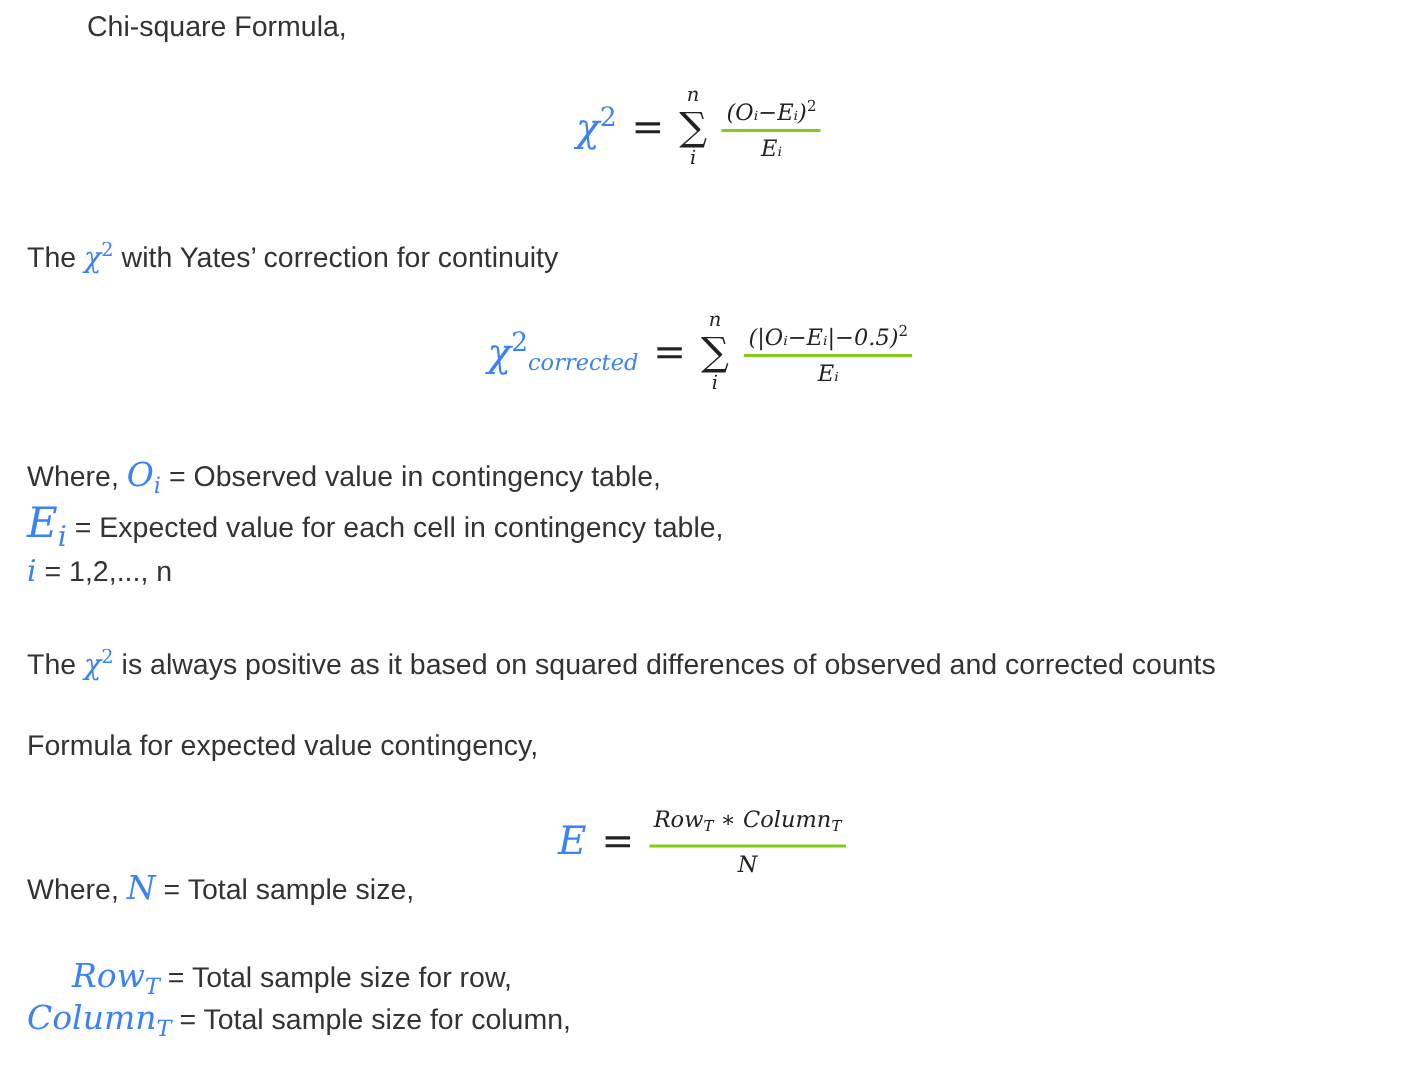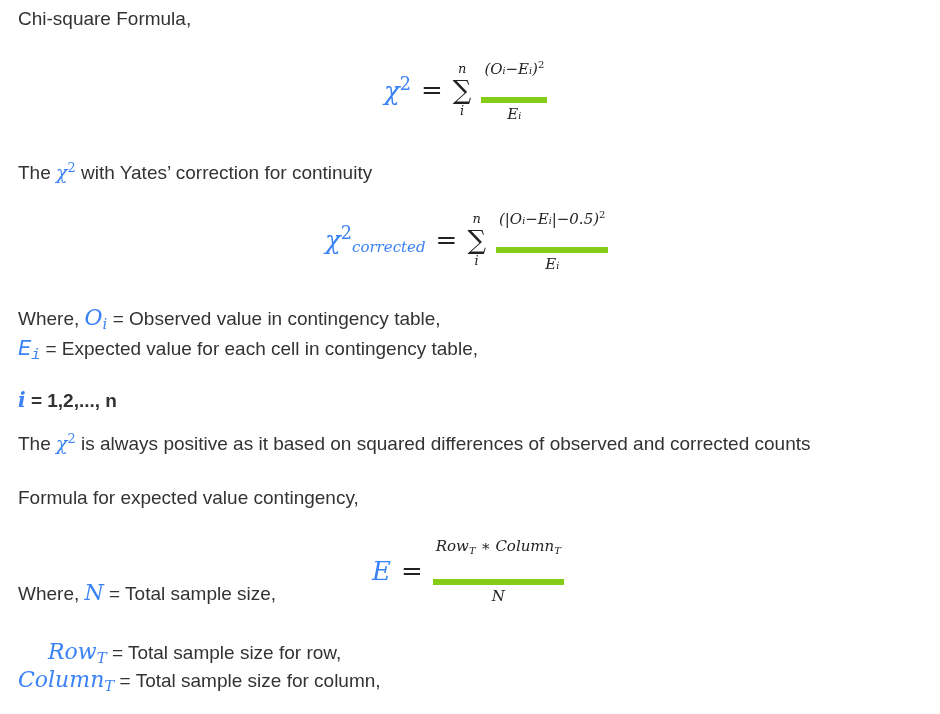--- a/index.html
+++ b/index.html
@@ -13,29 +13,29 @@
   .sup { font-size: 0.68em; vertical-align: 0.55em; font-style: normal; }
   .sub { font-size: 0.68em; vertical-align: -0.3em; }
   .formula { position: absolute; display: flex; align-items: center; color: #222;
     font-family: "DejaVu Serif", "Liberation Serif", serif; }
   .big { font-size: 26px; }
   .eq { font-size: 26px; margin: 0 10px; font-style: normal; }
   .sum { display: inline-flex; flex-direction: column; align-items: center; margin-right: 10px; }
   .sum .lim { font-size: 13px; font-style: italic; line-height: 16px; }
   .sum .sig { font-size: 26px; line-height: 26px; }
   .frac { display: inline-flex; flex-direction: column; align-items: center; font-size: 15px; font-style: italic; }
-  .frac .num { padding: 0 3px 19px; border-bottom: 6px solid #84cc16; line-height: 18px; }
+  .frac .num { padding: 0 3px 2px; border-bottom: 2px solid #84cc16; line-height: 18px; }
   .frac .den { padding-top: 2px; line-height: 18px; }
   .frac .fsup { font-size: 10px; vertical-align: 0.6em; font-style: normal; }
   .frac .fsub { font-size: 10px; vertical-align: -0.3em; }
 </style>
 </head>
 <body>
 
-<div class="line" style="top:7px;">Chi-square Formula,</div>
+<div class="line" style="top:7px;margin-left:40px;">Chi-square Formula,</div>
 
 <div class="formula" style="left:384px; top:56px;">
   <span class="m big"><span>χ</span><span class="sup">2</span></span>
   <span class="eq">=</span>
   <span class="sum">
     <span class="lim">n</span>
     <span class="sig">∑</span>
     <span class="lim">i</span>
   </span>
   <span class="frac">
@@ -63,24 +63,24 @@
     <span class="den">Eᵢ</span>
   </span>
 </div>
 
 <div class="line" style="top:306px;">
   <span>Where,</span>
   <span class="m" style="font-size:22px;"><span>O</span><span class="sub">i</span></span>
   <span>= Observed value in contingency table,</span>
 </div>
 <div class="line" style="top:337px;">
-  <span class="m" style="font-size:22px;font-family:Liberation Mono, monospace;"><span>E</span><span class="sub">i</span></span>
+  <span class="m" style="font-size:28px;"><span>E</span><span class="sub">i</span></span>
   <span>= Expected value for each cell in contingency table,</span>
 </div>
-<div class="line" style="top:388px;font-weight:bold;">
+<div class="line" style="top:368px;">
   <span class="m" style="font-size:20px;">i</span>
   <span>= 1,2,..., n</span>
 </div>
 
 <div class="line" style="top:427px;">
   <span>The</span>
   <span class="m"><span>χ</span><span class="sup">2</span></span>
   <span>is always positive as it based on squared differences of observed and corrected counts</span>
 </div>
 

